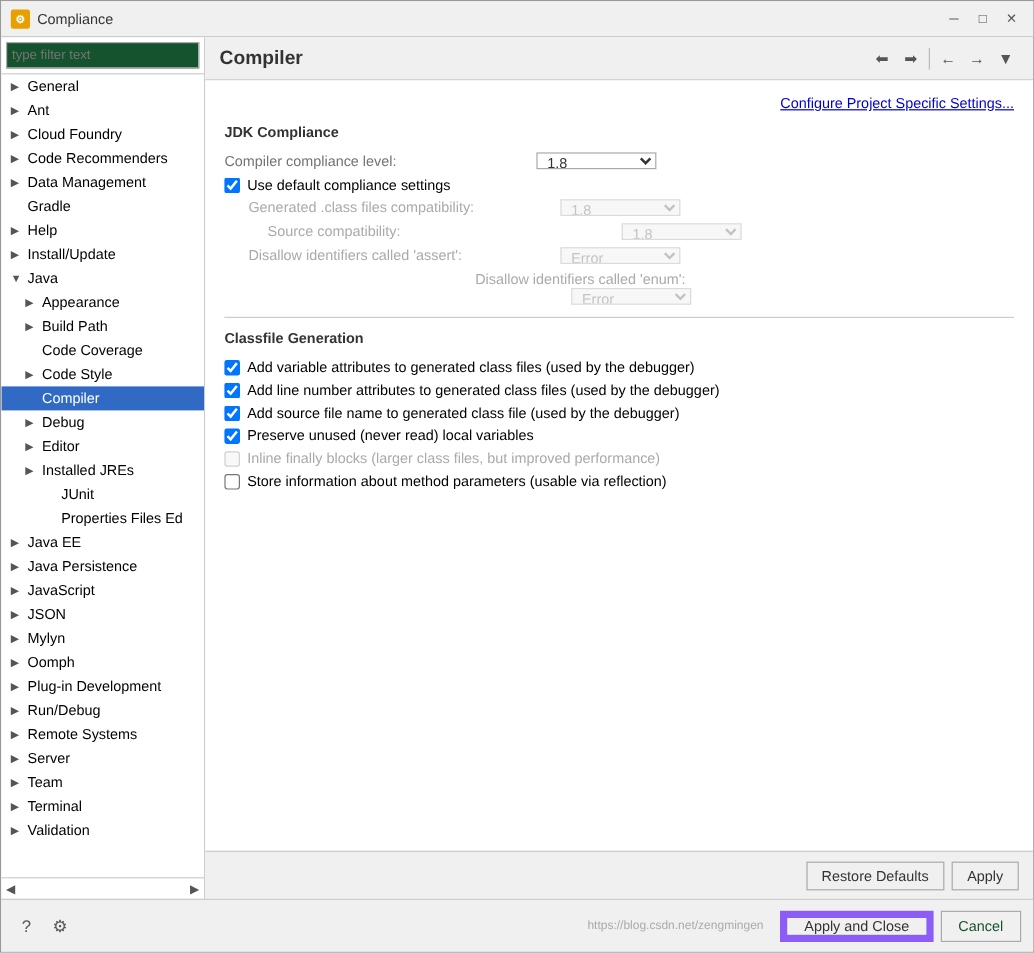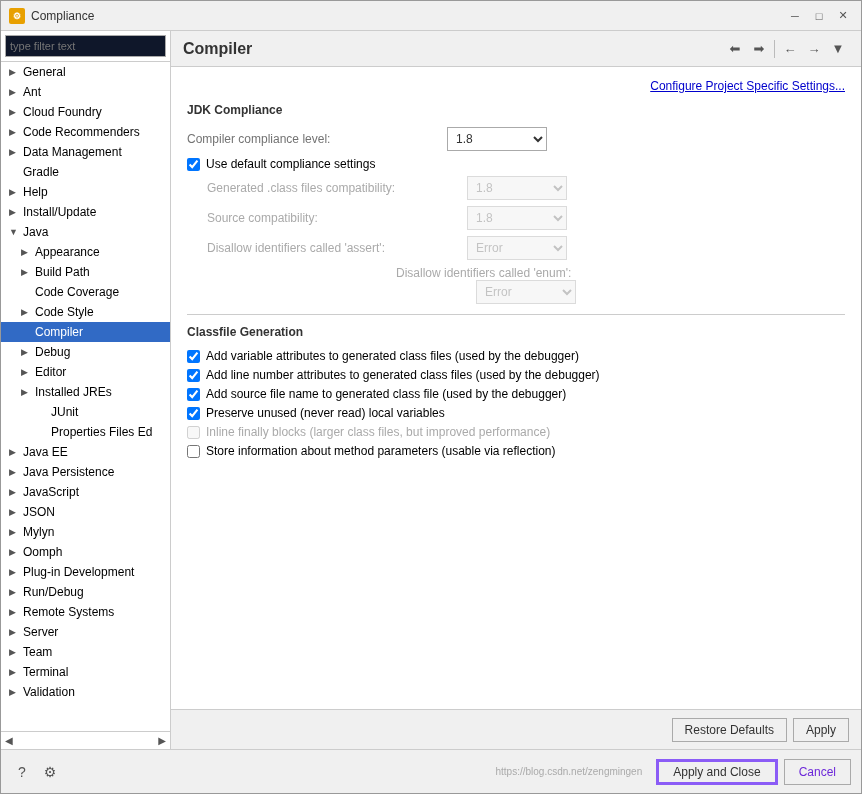--- a/index.html
+++ b/index.html
@@ -84,21 +84,21 @@
       padding: 4px;
       border-bottom: 1px solid #ccc;
     }
     .filter-input {
       width: 100%;
       height: 22px;
       border: 1px solid #aaa;
       padding: 0 4px;
       font-size: 11px;
       color: #aaa;
-      background: #0f172a;
+      background: #14532d;
       outline: none;
     }
 
     .tree {
       flex: 1;
       overflow-y: auto;
       overflow-x: hidden;
     }
     .tree-item {
       height: 20px;
@@ -210,21 +210,21 @@
       margin-bottom: 6px;
     }
     .form-label {
       font-size: 12px;
       color: #737373;
       min-width: 260px;
     }
     .form-label.dimmed { color: #aaa; }
     .form-select {
       width: 100px;
-      height: 24px;
+      height: 14px;
       border: 1px solid #aaa;
       background: #fff;
       font-size: 12px;
       padding: 0 4px;
       color: #333;
     }
     .form-select.dimmed {
       background: #f5f5f5;
       color: #aaa;
       border-color: #ccc;
@@ -297,35 +297,35 @@
     .footer-right {
       flex: 1;
       display: flex;
       justify-content: flex-end;
       gap: 6px;
       align-items: center;
     }
     .btn-primary {
       height: 26px;
       padding: 0 14px;
-      border: 3px solid #8b5cf6;
+      border: 6px solid #8b5cf6;
       background: #f0f0f0;
       font-size: 12px;
       cursor: pointer;
       color: #333;
       font-weight: normal;
     }
     .btn-secondary {
       height: 26px;
       padding: 0 14px;
       border: 1px solid #aaa;
       background: #f0f0f0;
       font-size: 12px;
       cursor: pointer;
-      color: #6d28d9;
+      color: #14532d;
     }
 
     .watermark {
       font-size: 10px;
       color: #aaa;
       text-align: right;
       padding: 0 8px;
     }
 
     ::-webkit-scrollbar { width: 8px; }
@@ -533,21 +533,21 @@
           <span>Use default compliance settings</span>
         </div>
 
         <div class="form-row" style="margin-left:20px;">
           <span class="form-label dimmed">Generated .class files compatibility:</span>
           <select class="form-select dimmed" disabled="">
             <option>1.8</option>
           </select>
         </div>
 
-        <div class="form-row" style="margin-left:20px;">
+        <div class="form-row" style="margin-left:36px;gap:35px;">
           <span class="form-label dimmed">Source compatibility:</span>
           <select class="form-select dimmed" disabled="">
             <option>1.8</option>
           </select>
         </div>
 
         <div class="form-row" style="margin-left:20px;">
           <span class="form-label dimmed">Disallow identifiers called 'assert':</span>
           <select class="form-select dimmed" disabled="">
             <option>Error</option>

